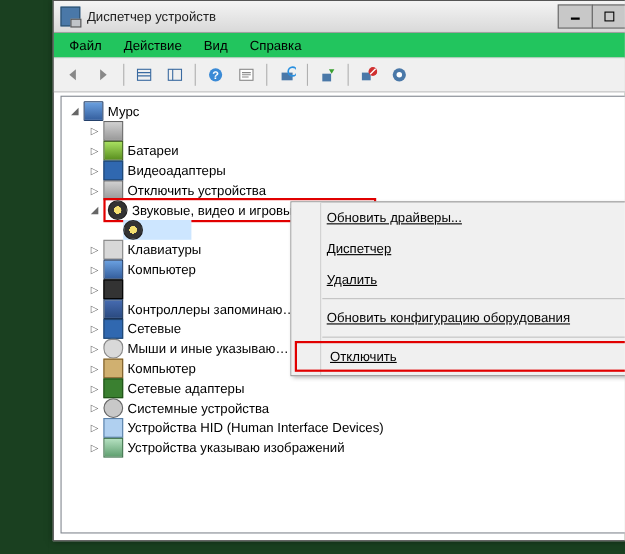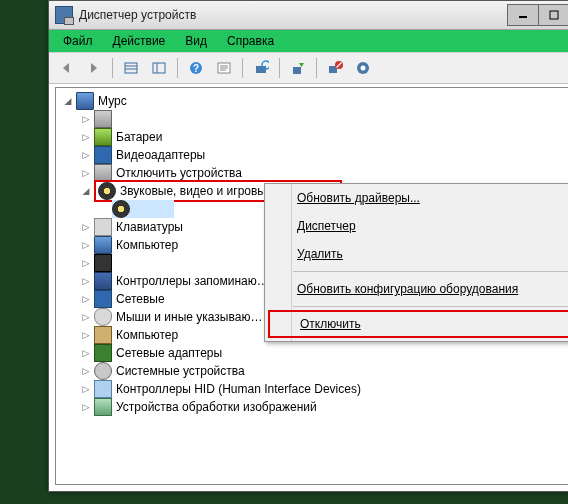--- a/index.html
+++ b/index.html
@@ -233,26 +233,26 @@
         <span>Сетевые адаптеры</span>
       </div>
       <div class="trow" style="padding-left:22px">
         <span class="expander">▷</span>
         <span class="ticon2 ico-gear"></span>
         <span>Системные устройства</span>
       </div>
       <div class="trow" style="padding-left:22px">
         <span class="expander">▷</span>
         <span class="ticon2 ico-hid"></span>
-        <span>Контроллеры HID (Human Interface Devices)</span>
+        <span>Устройства HID (Human Interface Devices)</span>
       </div>
       <div class="trow" style="padding-left:22px">
         <span class="expander">▷</span>
         <span class="ticon2 ico-img"></span>
-        <span>Устройства обработки изображений</span>
+        <span>Устройства указываю изображений</span>
       </div>
     </div>
   </div>
 
   <div class="ctxmenu">
     <div class="lstripe"></div>
     <div class="crel">
       <div class="citem">Обновить драйверы...</div>
       <div class="citem">Диспетчер</div>
       <div class="citem">Удалить</div>

